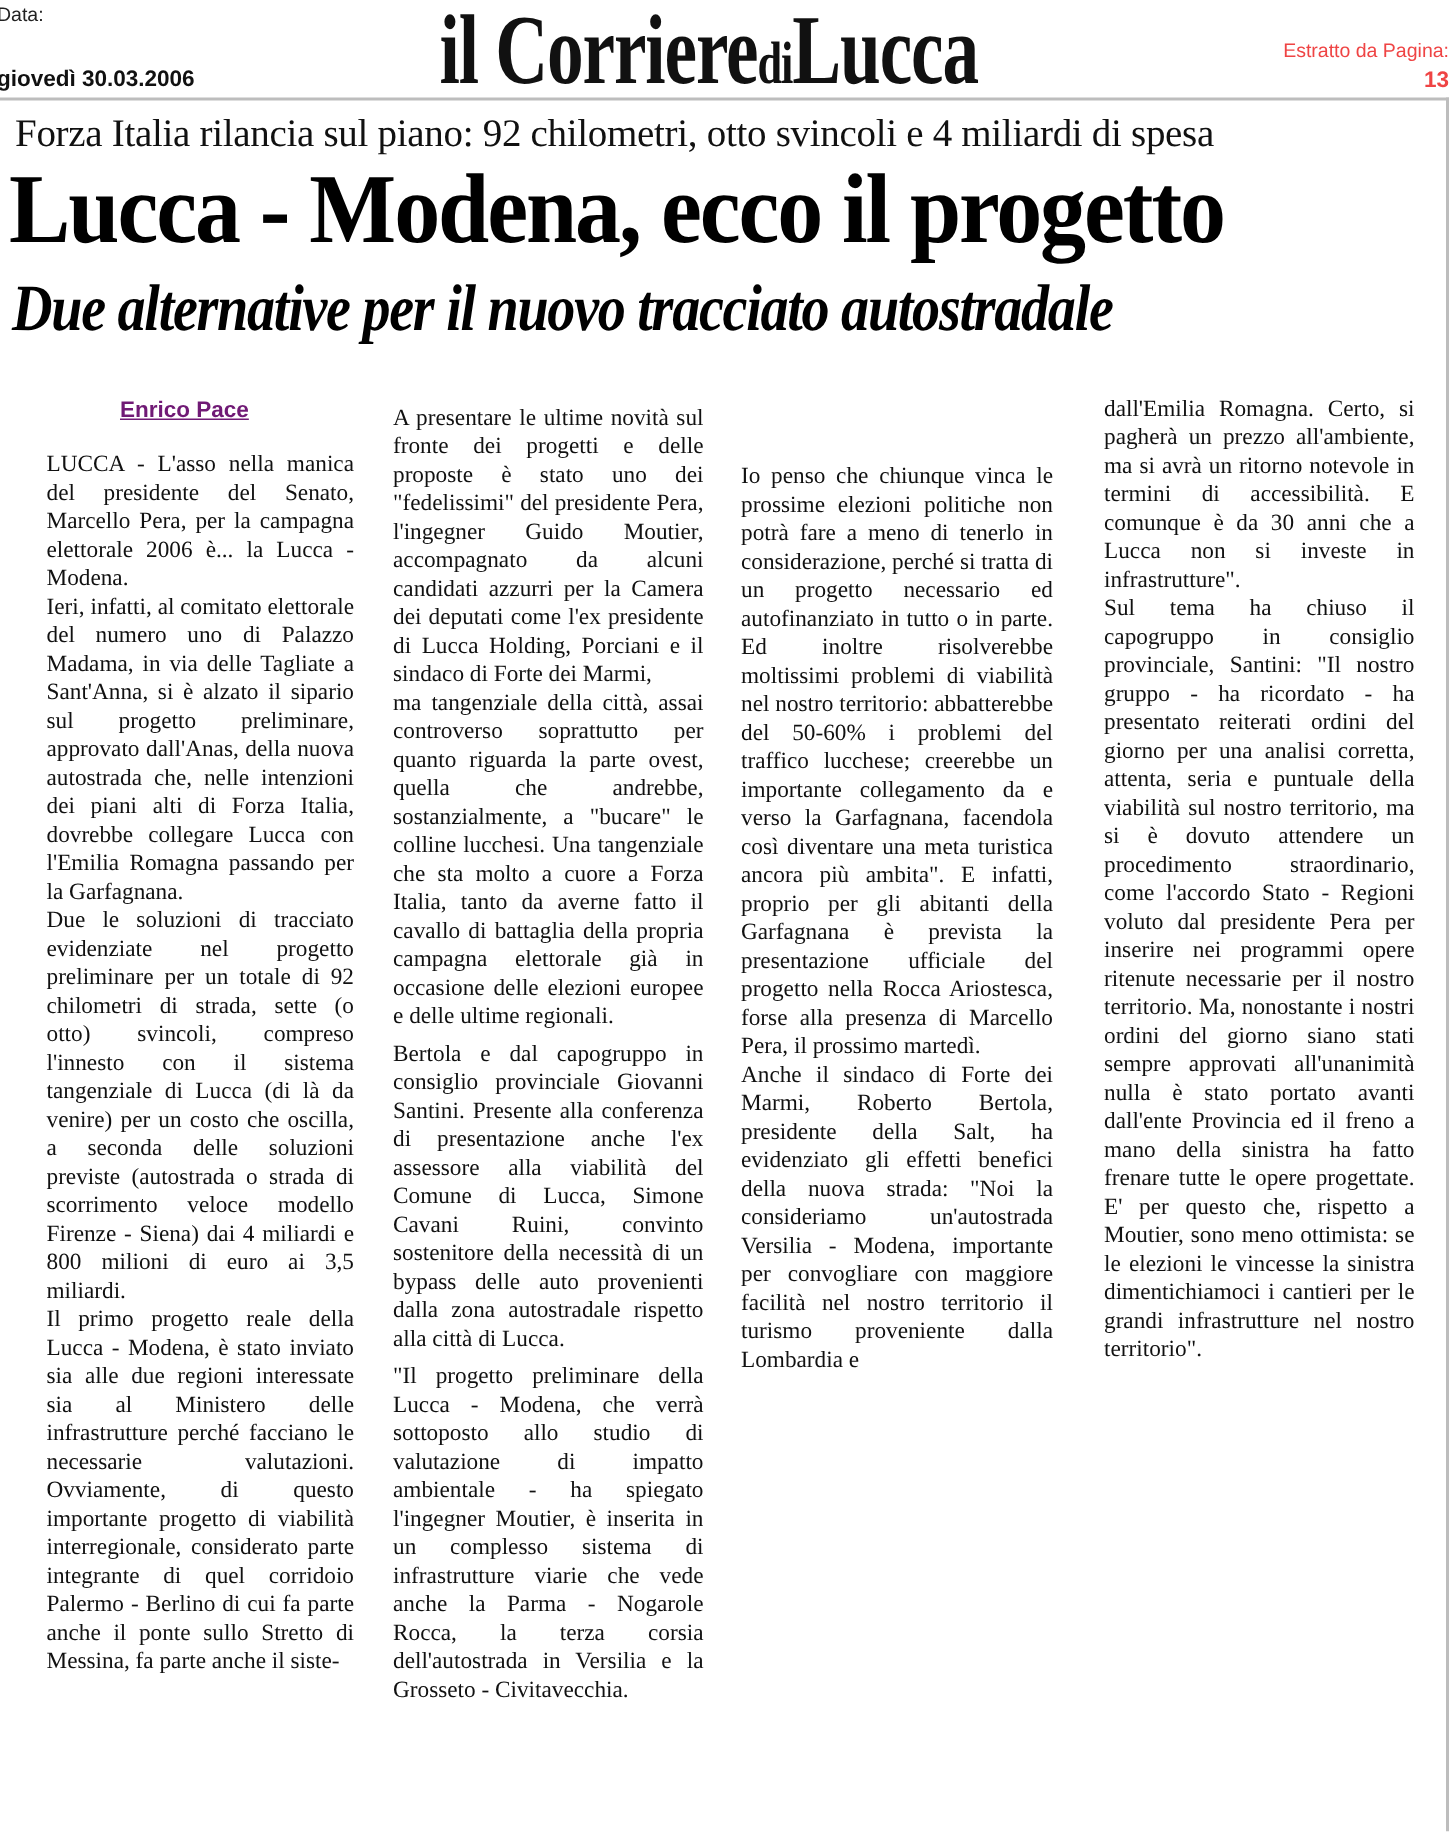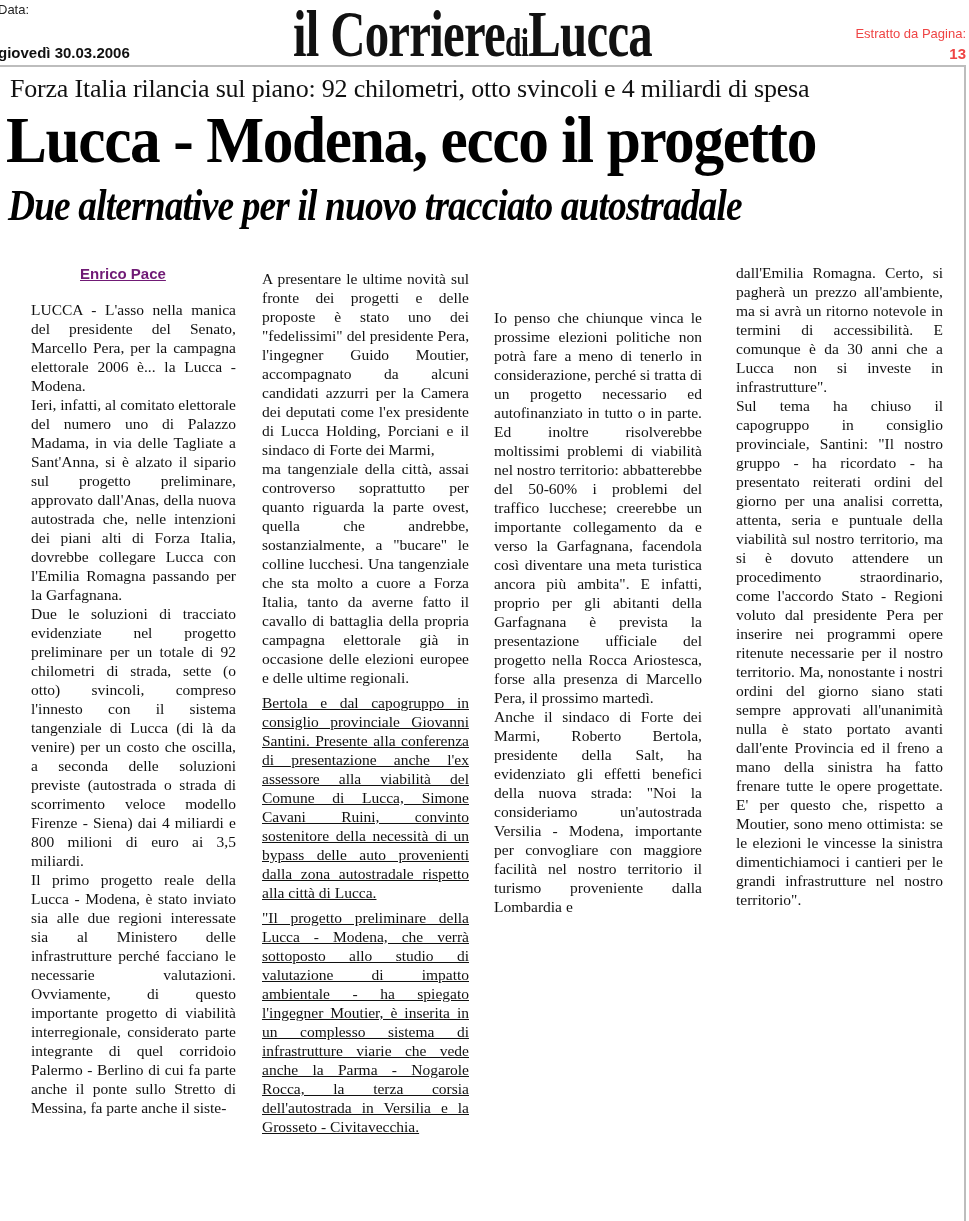--- a/index.html
+++ b/index.html
@@ -17,21 +17,21 @@
     .frame-right { position: absolute; left: 964px; top: 65px; width: 2px; height: 1156px; background: #bdbdbd; }
 
     .kicker { position: absolute; left: 10px; top: 74px; font: 26px "Liberation Serif", serif; color: #111; white-space: nowrap; letter-spacing: -0.2px; }
     .headline { position: absolute; left: 6px; top: 102px; font: bold 66px "Liberation Serif", serif; color: #000; white-space: nowrap; transform: scaleX(0.93); transform-origin: left top; letter-spacing: -1.5px; }
     .subhead { position: absolute; left: 8px; top: 180px; font: italic bold 44px "Liberation Serif", serif; color: #000; white-space: nowrap; transform: scaleX(0.85); transform-origin: left top; letter-spacing: -1px; }
 
     .byline { position: absolute; left: 80px; top: 265px; font: bold 15px "Liberation Sans", sans-serif; color: #701a75; text-decoration: underline; }
 
     .col { position: absolute; font: 15.5px "Liberation Serif", serif; line-height: 19px; color: #111; text-align: justify; }
     .col p { margin: 0; }
-    .col p.gap { margin-top: 6px; text-decoration: underline; }
+    .col p.gap { margin-top: 6px; }
     .col1 { left: 31px; top: 300px; width: 205px; }
     .col2 { left: 262px; top: 269px; width: 207px; }
     .col3 { left: 494px; top: 276px; width: 208px; margin-top: 32px; }
     .col4 { left: 736px; top: 263px; width: 207px; }
   </style>
 </head>
 <body>
 
 <div>
   <div class="hdr-left-label">Data:</div>

